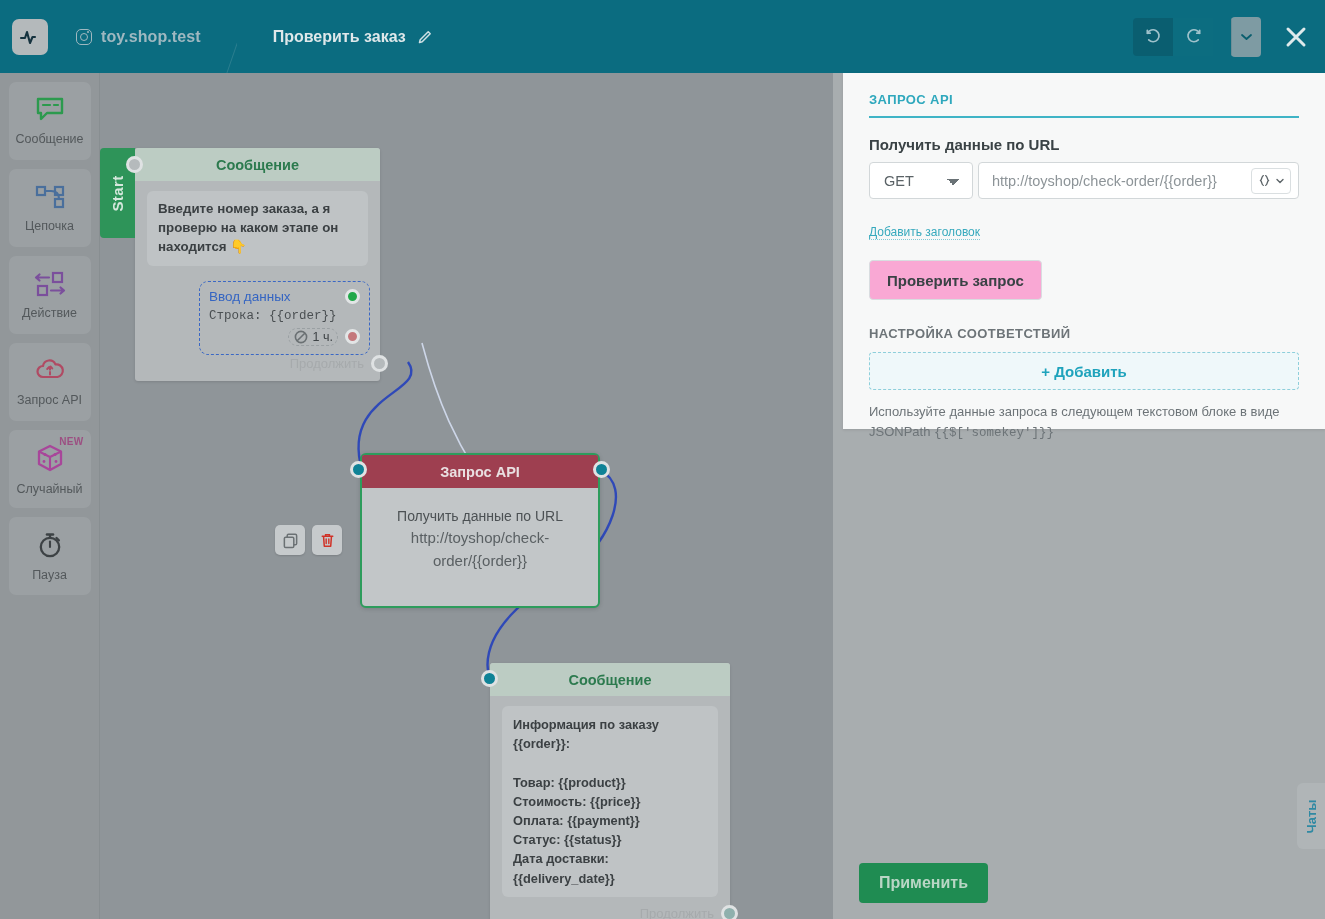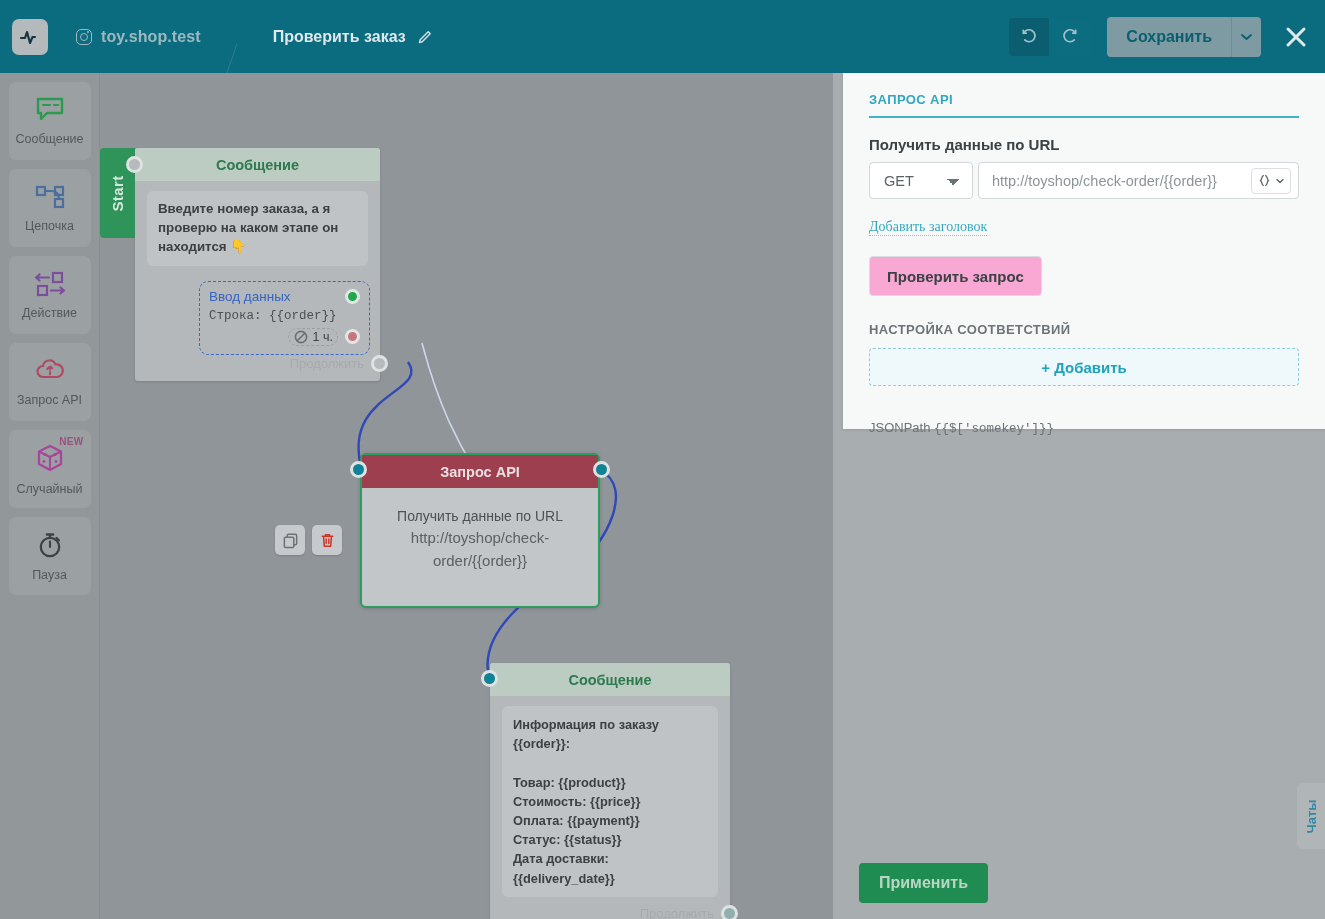--- a/index.html
+++ b/index.html
@@ -277,22 +277,22 @@
     font-family: "Liberation Sans", sans-serif;
   }
   .urlbox input::placeholder { color: #8d9498; }
   .brace-btn {
     display: flex; align-items: center; gap: 5px;
     border: 1px solid #dadfe1; border-radius: 4px;
     height: 26px; padding: 0 6px; color: #5d6partial; cursor: pointer;
     color: #5d6569; font-size: 13px;
   }
   .link-hdr {
-    display: inline-block; margin-top: 20px; font-size: 14px;
-    color: #36a9bd; border-bottom: 1px dotted #7fc9d6; cursor: pointer; font-family: Liberation Serif, serif;
+    display: inline-block; margin-top: 26px; font-size: 12px;
+    color: #36a9bd; border-bottom: 1px dotted #7fc9d6; cursor: pointer;
   }
   .check-btn {
     margin-top: 20px; height: 40px; padding: 0 17px;
     background: #f9a8d4; border: 1px solid #d8dde0; border-radius: 4px;
     font-size: 15px; font-weight: bold; color: #3a4245; cursor: pointer;
     font-family: "Liberation Sans", sans-serif;
   }
   .sec-title2 {
     margin-top: 26px; font-size: 13px; font-weight: bold;
     color: #6d7478; letter-spacing: .4px;
@@ -363,21 +363,20 @@
         </svg>
       </button>
       <button class="icon-btn redo">
         <svg width="19" height="19" viewBox="0 0 20 20">
           <path d="M13.5 6.5 L16.5 6.5 L16.5 3.5" fill="none" stroke="#9fc2cb" stroke-width="1.8" stroke-linecap="round" stroke-linejoin="round"></path>
           <path d="M16.2 6.6 A6.3 6.3 0 1 0 15 13.6" fill="none" stroke="#9fc2cb" stroke-width="1.8" stroke-linecap="round"></path>
         </svg>
       </button>
 
       <div class="save-wrap">
-        <button class="save-btn">Сохранить</button>
         <div class="save-caret">
           <svg width="11" height="8" viewBox="0 0 11 8">
             <path d="M1 2 L5.5 6 L10 2" fill="none" stroke="#0a5e6e" stroke-width="1.8" stroke-linecap="round" stroke-linejoin="round"></path>
           </svg>
         </div>
       </div>
 
       <div class="close-btn">
         <svg width="26" height="26" viewBox="0 0 26 26">
           <path d="M5 5 L21 21 M21 5 L5 21" stroke="#dfeaec" stroke-width="3" stroke-linecap="round"></path>
@@ -592,21 +591,21 @@
 
         <div>
           <button class="check-btn">Проверить запрос</button>
         </div>
 
         <div class="sec-title2">НАСТРОЙКА СООТВЕТСТВИЙ</div>
 
         <div class="add-box">+ Добавить</div>
 
         <div class="hint">
-          <br>
+          <span>Используйте данные запроса в следующем текстовом блоке в виде</span><br>
           <span>JSONPath </span><code>{{$['somekey']}}</code>
         </div>
       </div>
     </div>
 
     <button class="apply-btn">Применить</button>
 
     <div class="chats-tab">
       <span>Чаты</span>
     </div>

